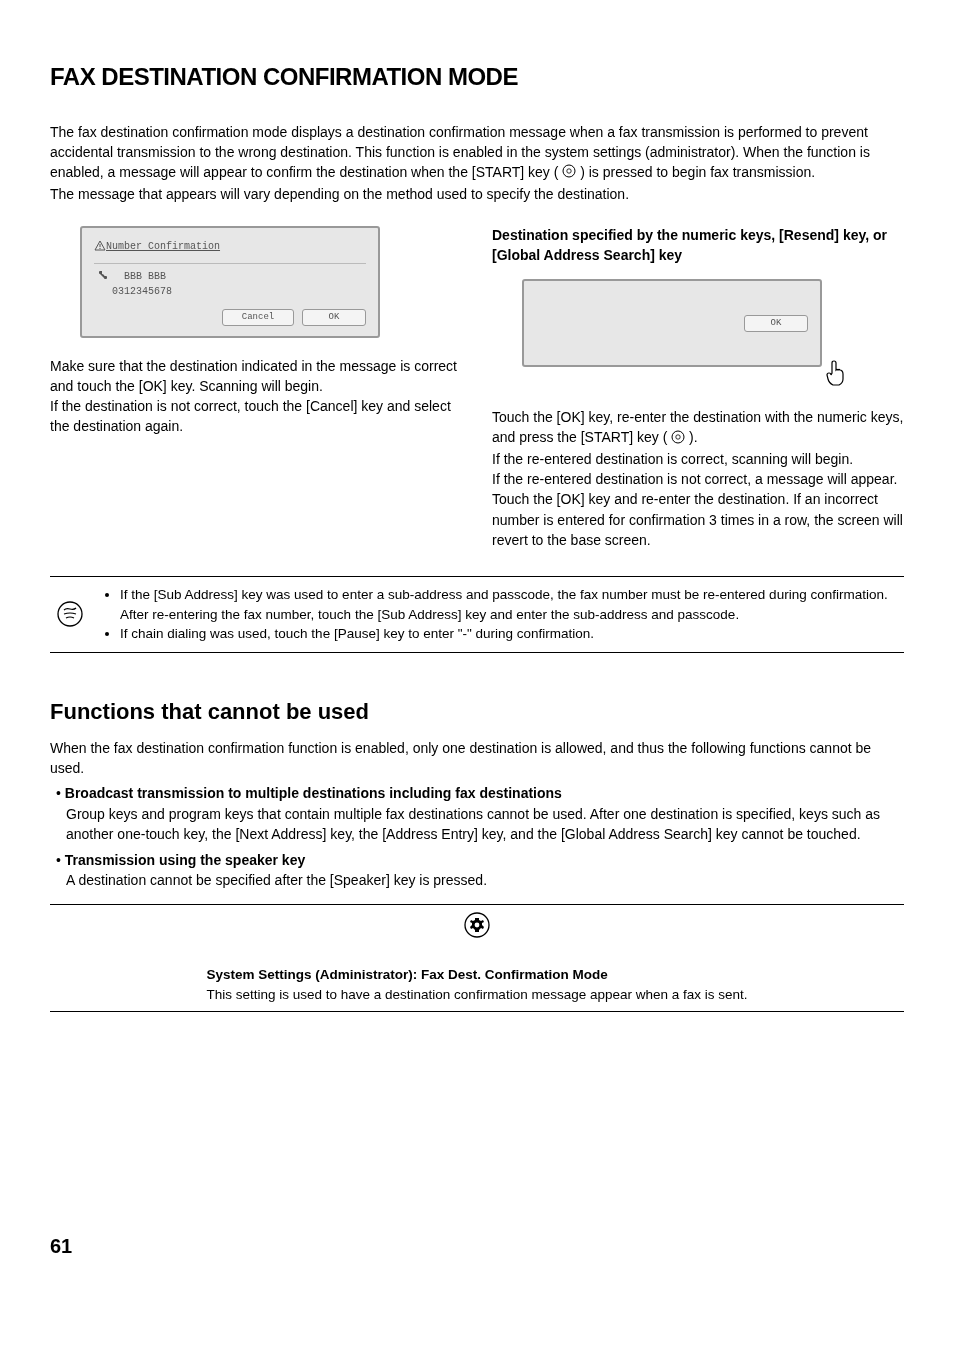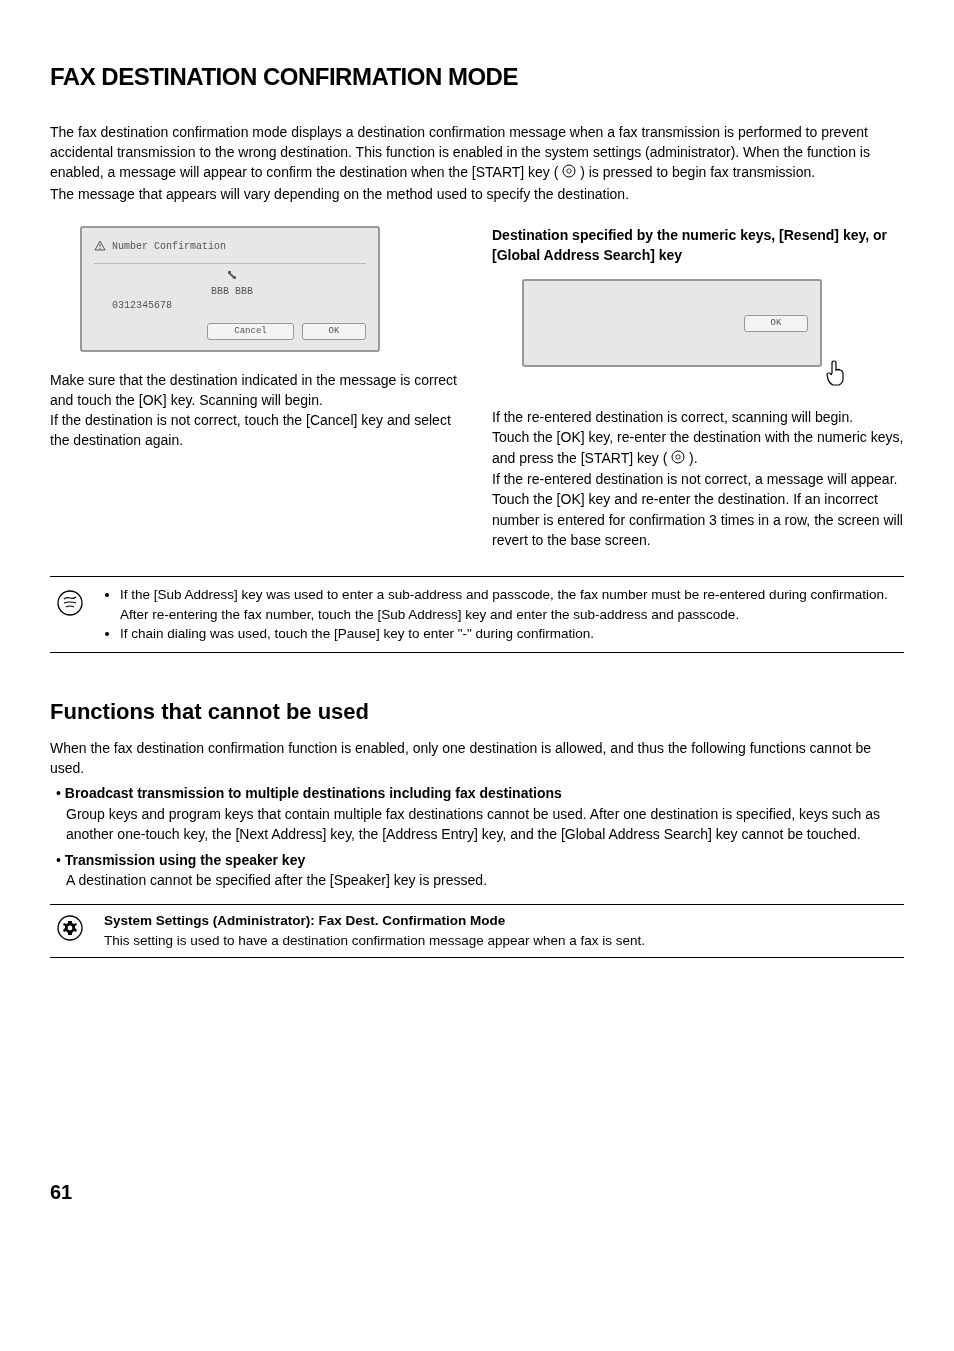--- a/index.html
+++ b/index.html
@@ -45,62 +45,62 @@
     font-family: "Courier New", monospace;
     font-size: 10px;
     color: #555;
     position: relative;
     min-height: 95px;
     width: 300px;
   }
   .dlg-top {
     display: flex;
     align-items: flex-start;
-    gap: 6px;
     margin-bottom: 6px;
+    text-decoration: underline;
   }
   .dlg-body {
     margin-left: 4px;
     margin-bottom: 10px;
   }
-  .dlg-body .row1 { display:flex; align-items:center; gap:0;flex-direction:column; }
+  .dlg-body .row1 { display:flex; align-items:flex-start; gap:16px; }
   .dlg-buttons {
     display: flex;
     gap: 8px;
     justify-content: flex-end;
   }
   .dlg-btn {
     border: 1px solid #999;
     border-radius: 3px;
     background: #f4f4f4;
     font-family: "Courier New", monospace;
     font-size: 9px;
     padding: 1px 0;
-    width: 87px;
+    width: 72px;
     text-align: center;
     color: #555;
   }
   .dlg-btn-ok { width: 64px; }
   .hand-wrap {
     position: relative;
     height: 22px;
   }
   .hand-svg {
     position: absolute;
     right: 24px;
     top: -8px;
   }
   .col p { line-height: 1.45; }
   .note-box {
     border-top: 1px solid #000;
     border-bottom: 1px solid #000;
     display: flex;
     gap: 14px;
     padding: 8px 0;
-    align-items: flex-start;
+    align-items: center;
     margin-bottom: 44px;
   }
   .note-box .icon-col {
     flex: 0 0 40px;
     display:flex;
     align-items:flex-start;
     justify-content:center;
     padding-top: 4px;
   }
   .note-box ul {
@@ -118,20 +118,21 @@
   .bullets { padding-left: 6px; margin-bottom: 14px; }
   .bullets .b-title { font-weight: bold; }
   .bullets .b-body { margin-left: 10px; line-height:1.45; margin-bottom:6px; }
   .sys-box {
     border-top: 1px solid #000;
     border-bottom: 1px solid #000;
     display: flex;
     gap: 14px;
     padding: 6px 0;
     align-items: center;
+    flex-direction: column;
   }
   .sys-box .icon-col {
     flex: 0 0 40px;
     display:flex;
     justify-content:center;
   }
   .sys-box .text-col { font-size: 13.5px; line-height:1.45; }
   .sys-box .text-col .bold { font-weight: bold; }
   .pagenum {
     font-size: 20px;
@@ -210,31 +211,31 @@
       </div>
       <div class="hand-wrap">
         <span class="hand-svg">
           <svg width="30" height="30" viewBox="0 0 30 30">
             <path d="M12 4 Q12 2 14 2 Q16 2 16 4 L16 11 Q17 10 18 11 Q19 10 20 11 Q21 11 22 12 Q23 13 23 15 L23 20 Q23 24 19 26 L13 26 Q9 24 8 20 L7 16 Q7 14 9 14 Q11 14 11 16 L12 14 Z" fill="#fff" stroke="#000" stroke-width="1.2"></path>
           </svg>
         </span>
       </div>
     </div>
 
-    <p>If the re-entered destination is correct, scanning will begin.</p>
     <p>
       <span>Touch the [OK] key, re-enter the destination with the numeric keys, and press the [START] key (</span>
       <span class="inline-icon">
         <svg width="14" height="14" viewBox="0 0 14 14">
           <circle cx="7" cy="7" r="6" fill="none" stroke="#000" stroke-width="1"></circle>
           <circle cx="7" cy="7" r="2.2" fill="none" stroke="#000" stroke-width="0.8"></circle>
         </svg>
       </span>
       <span>).</span>
     </p>
+    <p>If the re-entered destination is correct, scanning will begin.</p>
     <p>If the re-entered destination is not correct, a message will appear. Touch the [OK] key and re-enter the destination. If an incorrect number is entered for confirmation 3 times in a row, the screen will revert to the base screen.</p>
   </div>
 
 </div>
 
 <div class="note-box">
   <div class="icon-col">
     <span>
       <svg width="28" height="28" viewBox="0 0 28 28">
         <circle cx="14" cy="14" r="12" fill="none" stroke="#000" stroke-width="1.3"></circle>

